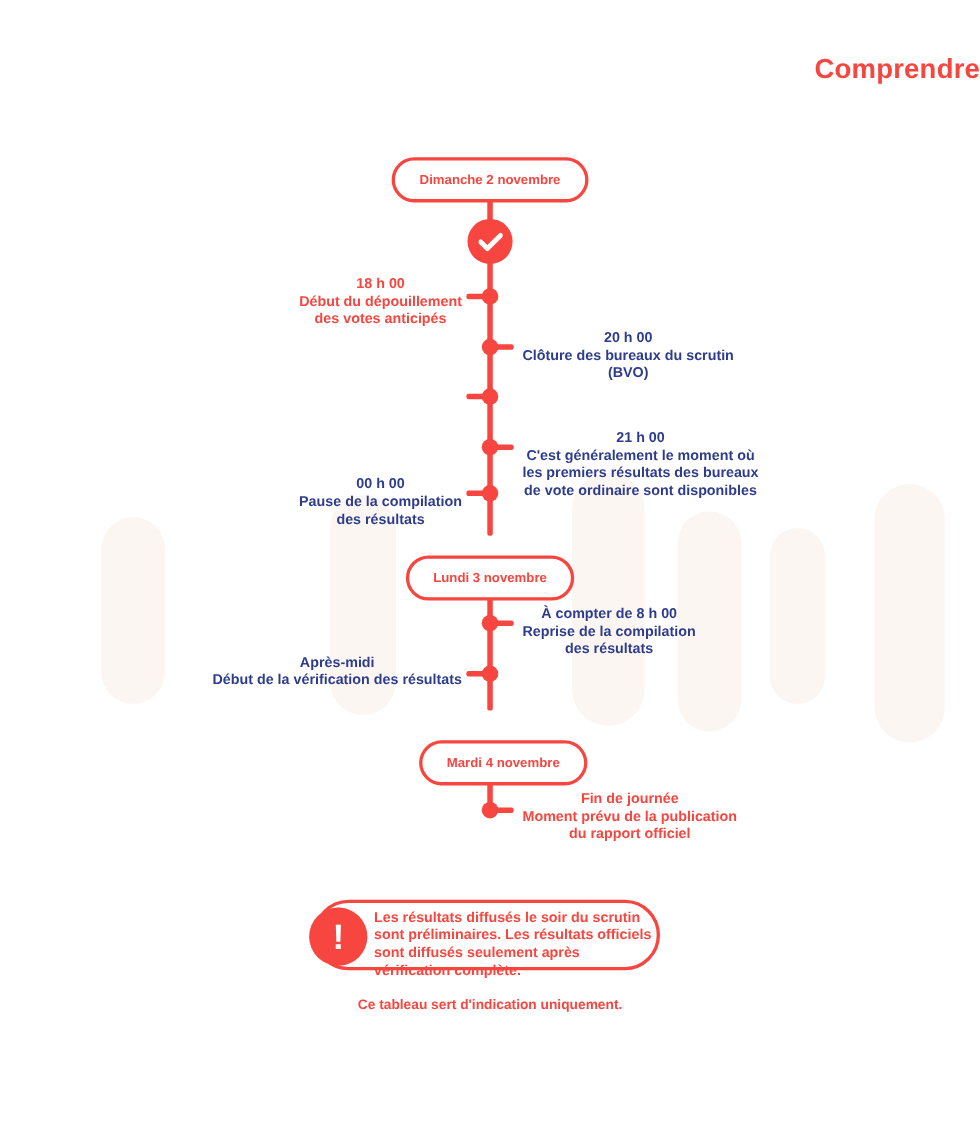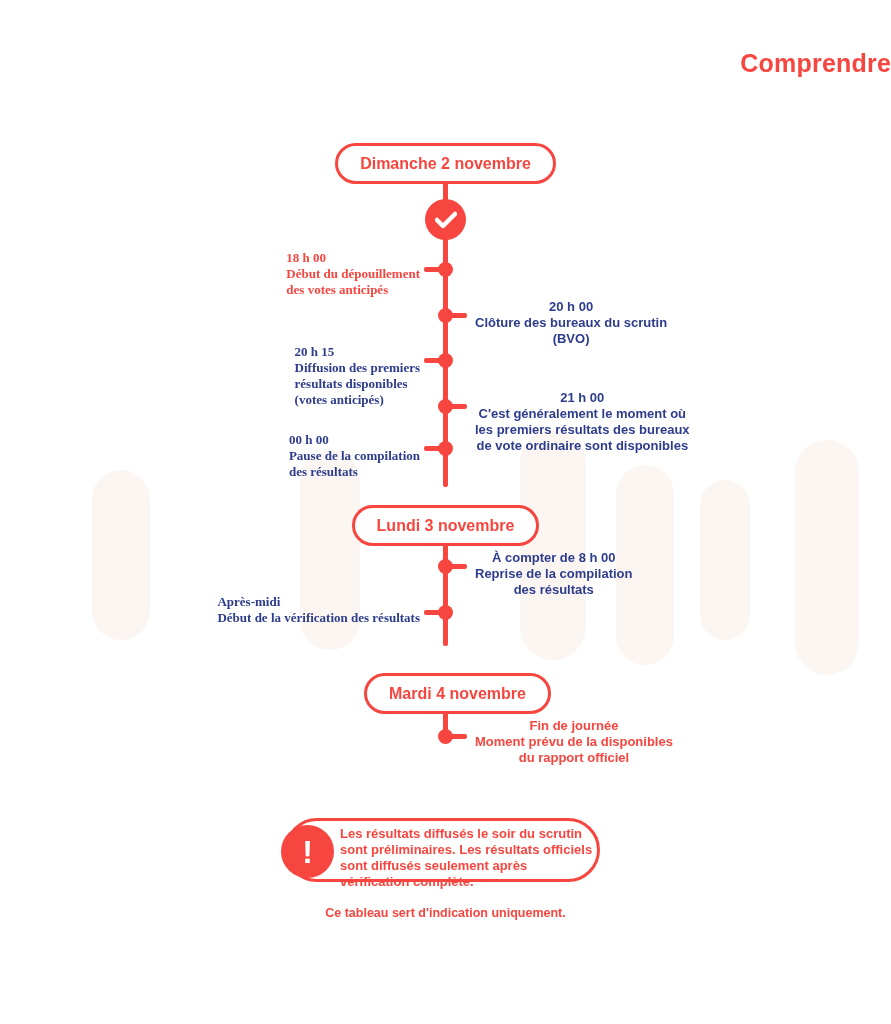--- a/index.html
+++ b/index.html
@@ -9,39 +9,39 @@
   
   .wm{position:absolute;background:#f6e0d3;opacity:.28;border-radius:60px;}
 
   
   .title{position:absolute;top:48px;left:0;width:100%;text-align:right;
          color:var(--red);font-weight:700;font-size:25px;line-height:31px;letter-spacing:.2px;}
 
   
   .pill-row{position:absolute;left:0;width:100%;display:flex;justify-content:center;}
   .pill{border:3px solid var(--red);border-radius:22px;color:var(--red);
-        font-weight:700;font-size:16px;line-height:17px;padding:9px 22px;background:#fff;}
+        font-weight:700;font-size:12px;line-height:17px;padding:9px 22px;background:#fff;}
 
   
   .vline{position:absolute;left:443px;width:5px;background:var(--red);border-radius:2px;}
 
   
   .check-circle{position:absolute;left:425px;top:199px;width:41px;height:41px;border-radius:50%;
                 background:var(--red);display:flex;align-items:center;justify-content:center;}
 
   
   .dot{position:absolute;width:15px;height:15px;border-radius:50%;background:var(--red);left:438px;}
   .conn{position:absolute;height:5px;background:var(--red);width:21px;border-radius:2px;}
   .conn.left{left:424px;} .conn.right{left:446px;}
 
   
   .event{position:absolute;font-size:13px;line-height:16px;font-weight:700;}
   .event .time{font-weight:700;}
   .event .desc{font-weight:600;}
-  .event.left{right:471px;text-align:left;font-family:Liberation Serif, serif;}
+  .event.left{right:471px;text-align:center;}
   .event.right{left:475px;text-align:center;}
   .event.red{color:var(--red);}
   .event.blue{color:var(--navy);}
 
   
   .notice{position:absolute;left:285px;top:818px;width:315px;height:64px;border:3px solid var(--red);
           border-radius:34px;background:#fff;box-sizing:border-box;}
   .notice-text{position:absolute;left:340px;top:826px;width:258px;color:var(--red);
                font-size:13px;line-height:16px;font-weight:700;}
   .excl-circle{position:absolute;left:281px;top:825px;width:53px;height:53px;border-radius:50%;
@@ -93,26 +93,20 @@
   <div class="dot" style="top:308px;"></div>
   <div class="conn right" style="top:313px;"></div>
   <div class="event right blue" style="top:299px;">
     <div class="time">20 h 00</div>
     <div class="desc">Clôture des bureaux du scrutin</div>
     <div class="desc">(BVO)</div>
   </div>
 
   <div class="dot" style="top:353px;"></div>
   <div class="conn left" style="top:358px;"></div>
-  <div class="event left blue" style="top:344px;">
-    <div class="time">20 h 15</div>
-    <div class="desc">Diffusion des premiers</div>
-    <div class="desc">résultats disponibles</div>
-    <div class="desc">(votes anticipés)</div>
-  </div>
 
   <div class="dot" style="top:399px;"></div>
   <div class="conn right" style="top:404px;"></div>
   <div class="event right blue" style="top:390px;">
     <div class="time">21 h 00</div>
     <div class="desc">C'est généralement le moment où</div>
     <div class="desc">les premiers résultats des bureaux</div>
     <div class="desc">de vote ordinaire sont disponibles</div>
   </div>
 
@@ -144,21 +138,21 @@
   </div>
 
   <div class="pill-row" style="top:673px;margin-left:12px;">
     <div class="pill">Mardi 4 novembre</div>
   </div>
 
   <div class="dot" style="top:729px;"></div>
   <div class="conn right" style="top:734px;"></div>
   <div class="event right red" style="top:718px;">
     <div class="time">Fin de journée</div>
-    <div class="desc">Moment prévu de la disponibles</div>
+    <div class="desc">Moment prévu de la publication</div>
     <div class="desc">du rapport officiel</div>
   </div>
 
   <div class="notice"></div>
   <div class="excl-circle">
     <span>!</span>
   </div>
   <div class="notice-text">Les résultats diffusés le soir du scrutin sont préliminaires. Les résultats officiels sont diffusés seulement après vérification complète.</div>
 
   <div class="footer">Ce tableau sert d'indication uniquement.</div>

